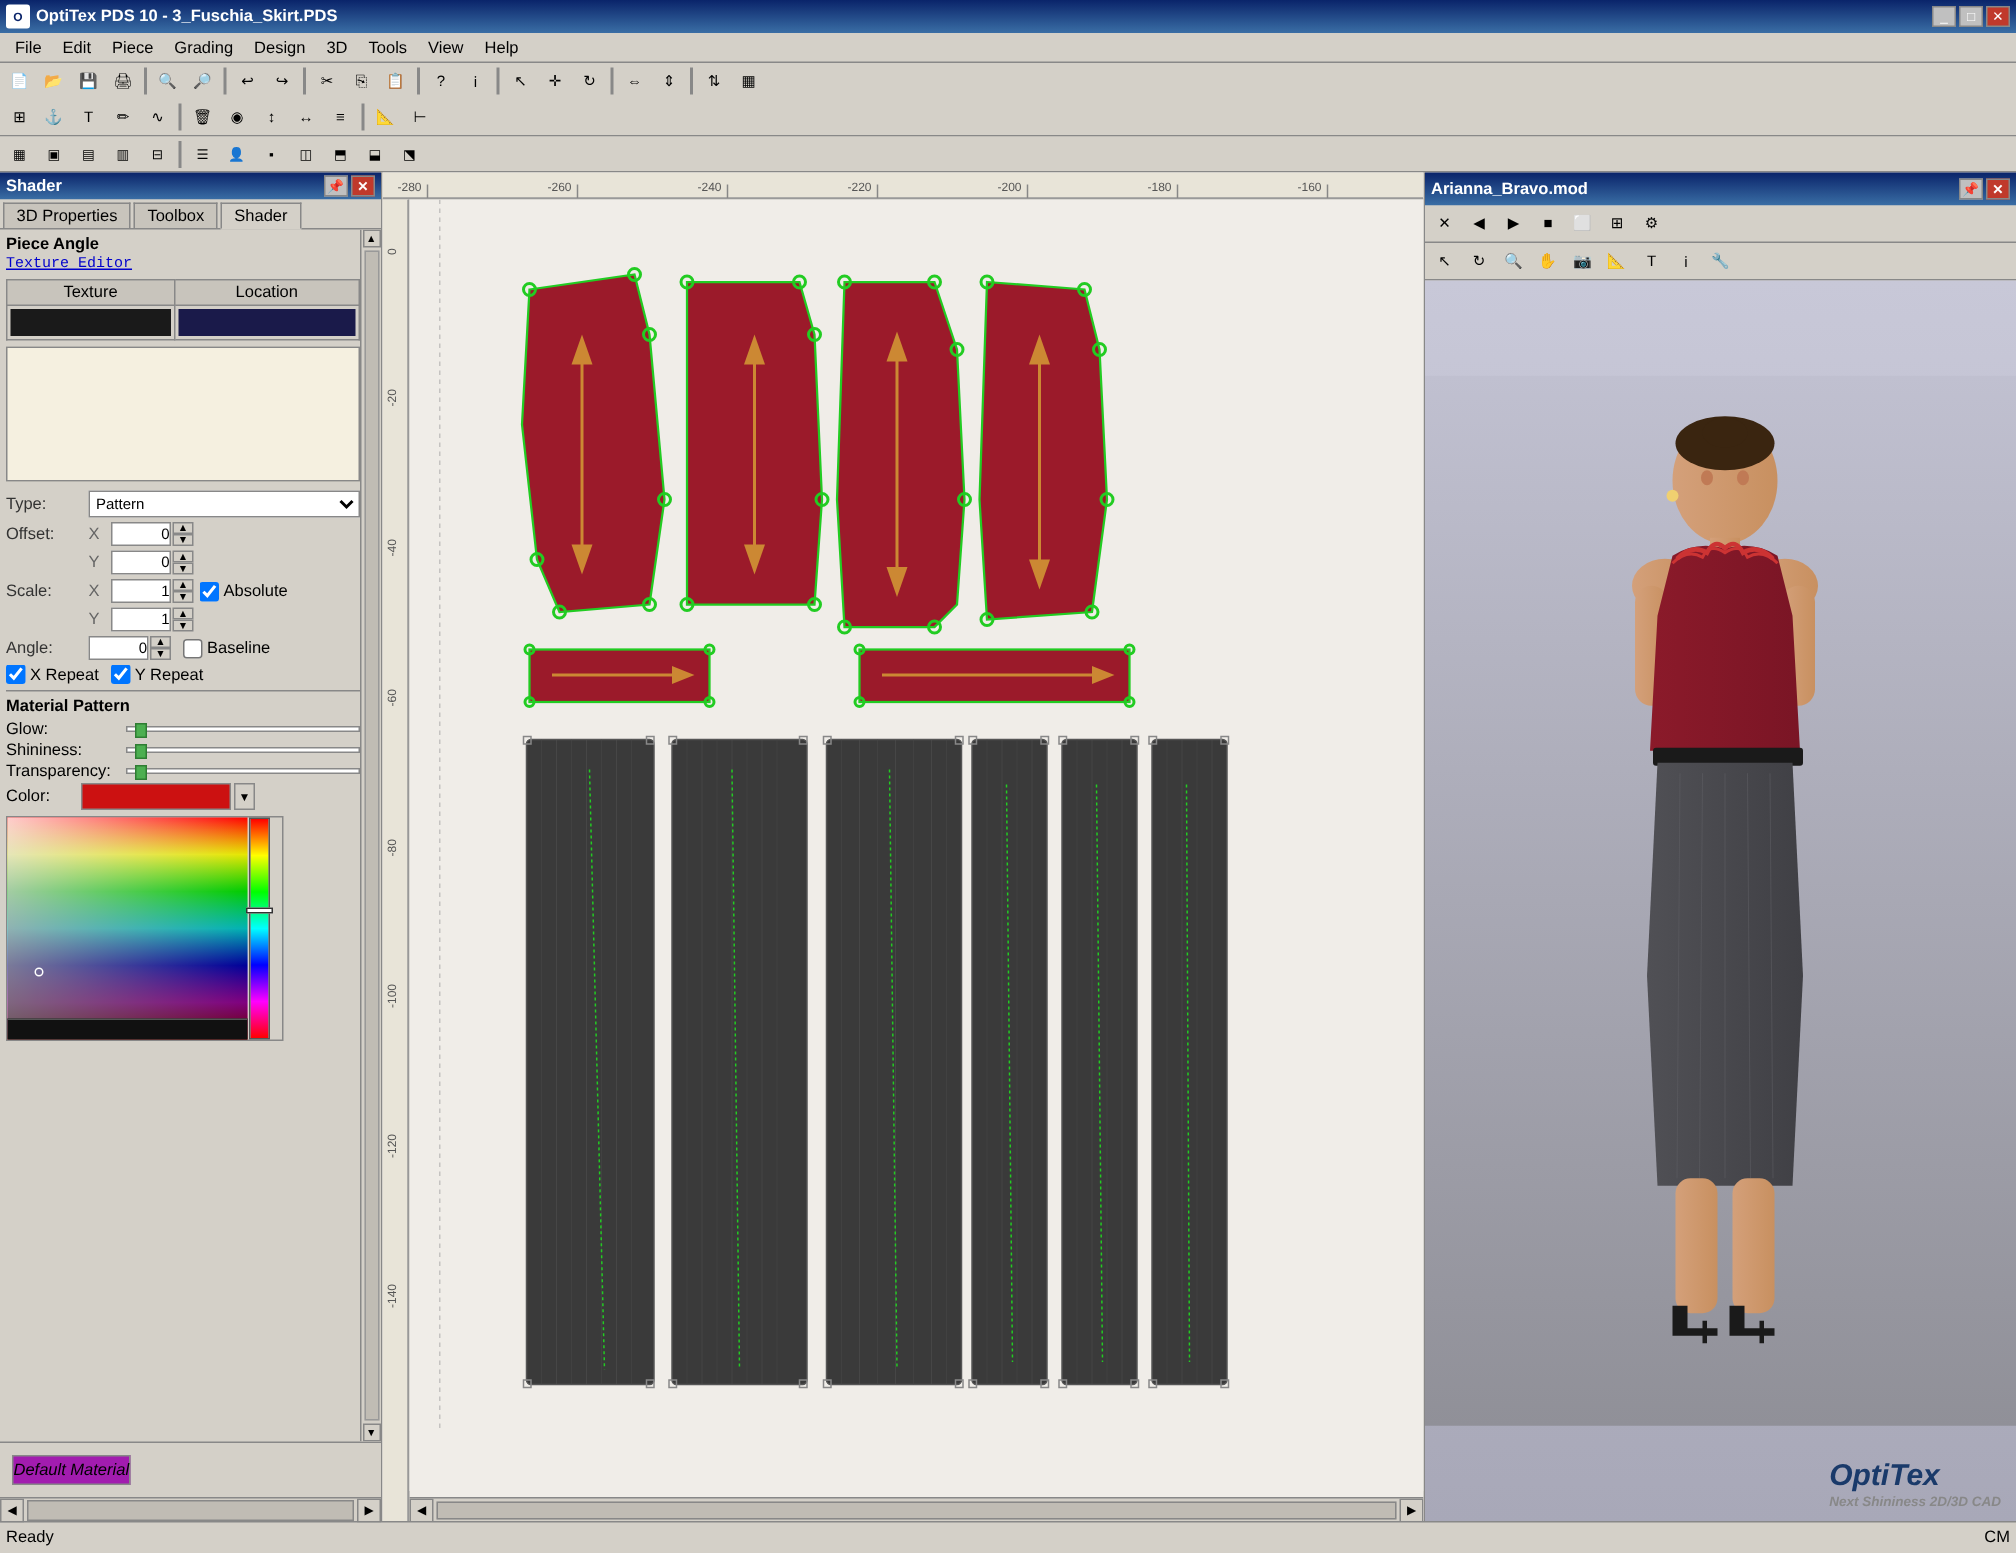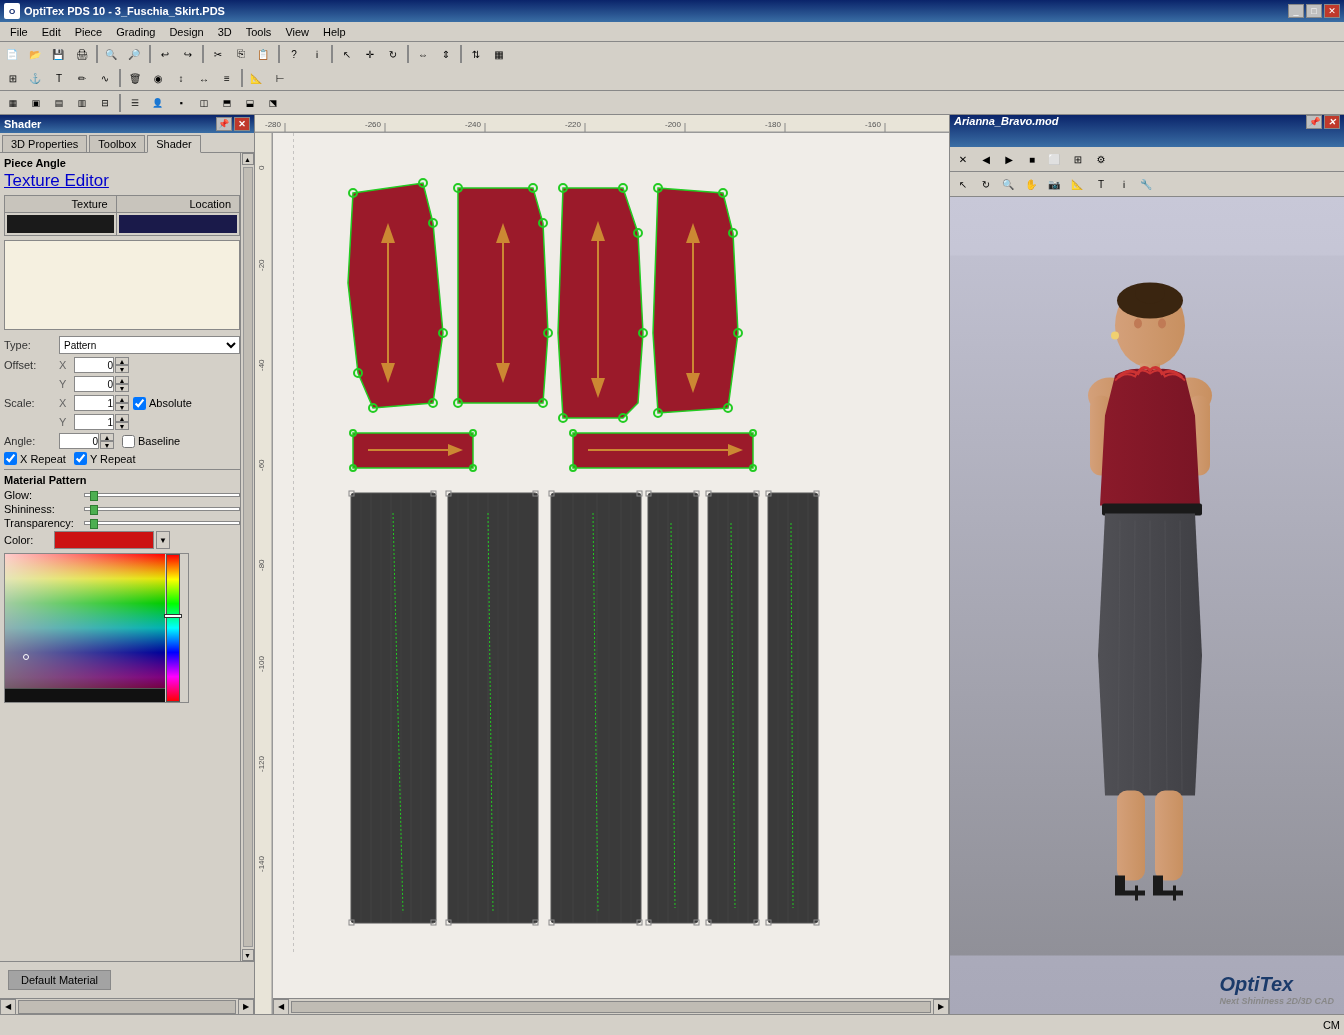--- a/index.html
+++ b/index.html
@@ -114,38 +114,39 @@
       margin-bottom: -1px;
     }
 
     .piece-shader-label {
       font-size: 11px;
       font-weight: bold;
       margin-bottom: 2px;
     }
     .texture-editor-link {
       color: #0000cc;
-      font-size: 17px;
+      font-size: 10px;
       text-decoration: underline;
       cursor: pointer;
       margin-bottom: 4px;
       display: block;
+      font-family: Liberation Mono, monospace;
     }
 
     .texture-table {
       width: 100%;
       border-collapse: collapse;
       border: 1px solid #888;
       margin-bottom: 4px;
     }
     .texture-table th {
       background: #c8c4bc;
       border: 1px solid #888;
       padding: 2px 8px;
-      text-align: right;
+      text-align: center;
       font-size: 11px;
       font-weight: normal;
     }
     .texture-table td {
       border: 1px solid #888;
       padding: 2px;
       height: 22px;
     }
     .texture-cell-black { background: #1a1a1a; height: 18px; }
     .texture-cell-navy { background: #1a1a4a; height: 18px; }
@@ -315,25 +316,26 @@
       width: 18px; height: 4px;
       background: white;
       border: 1px solid #333;
       position: absolute;
       right: 6px;
       top: 60px;
     }
 
     .default-material-btn {
       margin: 4px;
-      padding: 3px 12px;
-      background: #a3a3a3;
+      padding: 3px 0;
+      background: #a21caf;
       border: 1px solid #888;
       cursor: pointer;
       font-size: 11px;
+      font-style: italic;
     }
 
     
     .center-canvas {
       flex: 1;
       background: #f0ede8;
       position: relative;
       overflow: hidden;
     }
 
@@ -364,28 +366,27 @@
     .right-panel {
       width: 395px;
       background: #d4d0c8;
       border-left: 1px solid #888;
       display: flex;
       flex-direction: column;
     }
     .right-panel-titlebar {
       background: linear-gradient(to bottom, #0a246a, #3a6ea5);
       color: white;
-      height: 32px;
-      display: flex;
-      align-items: flex-start;
+      height: 22px;
+      display: flex;
+      align-items: center;
       padding: 0 4px;
       justify-content: space-between;
       font-size: 11px;
       font-weight: bold;
-      font-style: italic;
     }
     .right-panel-toolbar {
       background: #d4d0c8;
       display: flex;
       align-items: center;
       padding: 2px;
       gap: 1px;
       border-bottom: 1px solid #888;
     }
     .right-panel-toolbar2 {
@@ -1156,14 +1157,15 @@
         <div class="optitex-logo">
           <span style="font-size:20px;font-weight:bold;font-style:italic;color:#1a3a6a">OptiTex</span>
           <span>Next Shininess 2D/3D CAD</span>
         </div>
       </div>
     </div>
   </div>
 </div>
 
 <div class="status-bar">
+  <span class="status-text">Ready</span>
   <span class="status-right">CM</span>
 </div>
 
 </body></html>

